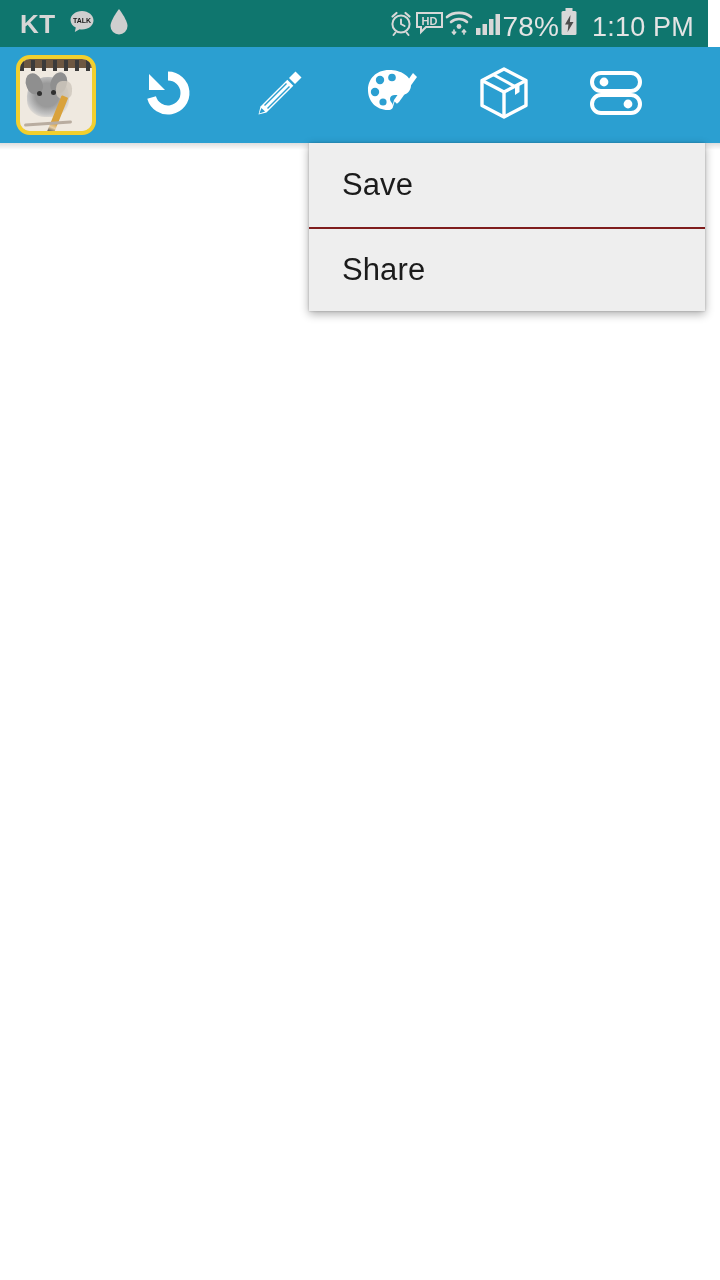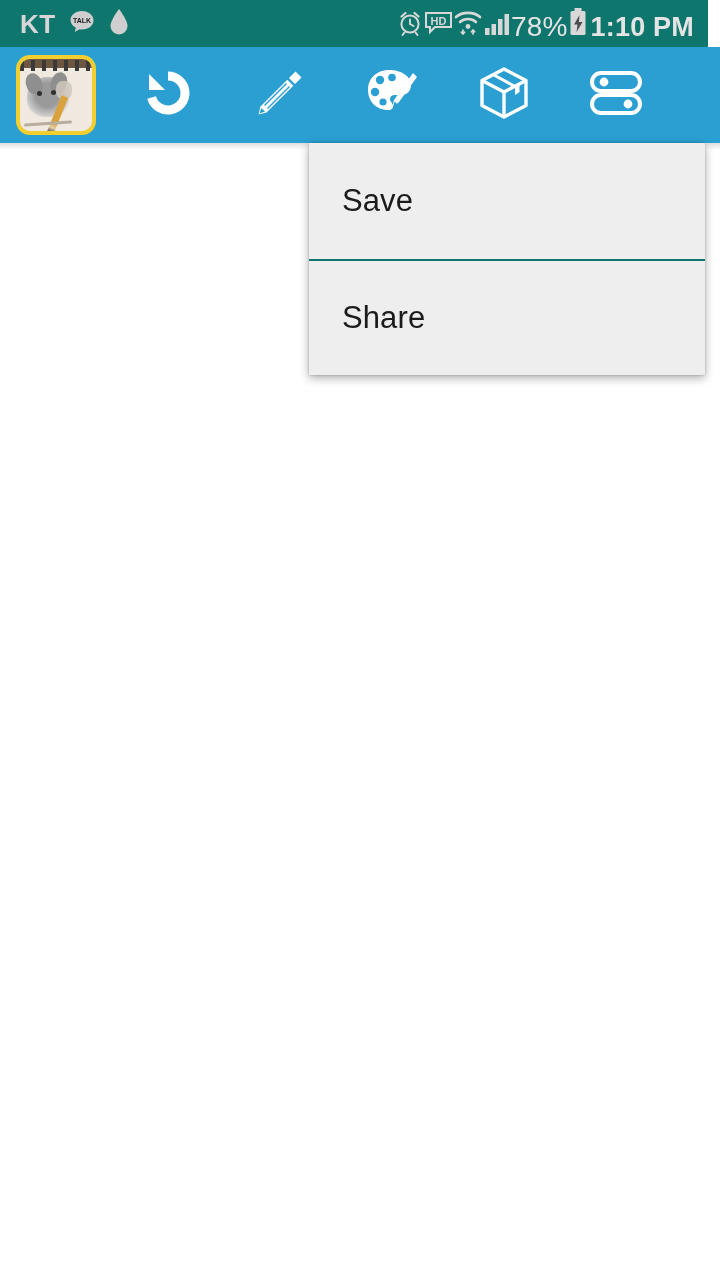--- a/index.html
+++ b/index.html
@@ -45,22 +45,21 @@
     font-size: 26px;
     font-weight: bold;
     letter-spacing: 0.5px;
     line-height: 1;
   }
   .status-time {
     color: #e4e4e4;
     font-size: 27px;
     line-height: 1;
     letter-spacing: 0.2px;
-    margin-left: 3px;
-    font-weight: bold;
+    margin-left: 13px;
   }
   .battery-pct {
     color: #e4e4e4;
     font-size: 28px;
     line-height: 1;
     letter-spacing: 0.2px;
   }
   .sicon { display: block; }
 
   
@@ -183,31 +182,31 @@
   #popup-menu {
     position: absolute;
     top: 143px;
     left: 309px;
     width: 396px;
     background: #eeeeee;
     box-shadow: 0 3px 9px rgba(0,0,0,0.33), 0 0 2px rgba(0,0,0,0.22);
     z-index: 20;
   }
   .menu-item {
-    height: 116px;
+    height: 84px;
     display: flex;
     align-items: center;
     padding-left: 33px;
     font-size: 31px;
     color: #1b1b1b;
     letter-spacing: 0.1px;
     background: #eeeeee;
   }
   .menu-item + .menu-item {
-    border-top: 2px solid #0f766e;
+    border-top: 2px solid #7f1d1d;
   }
 </style>
 </head>
 <body>
 
 <div id="screen">
 
   <div id="status-bar">
 
     <div class="status-left">

